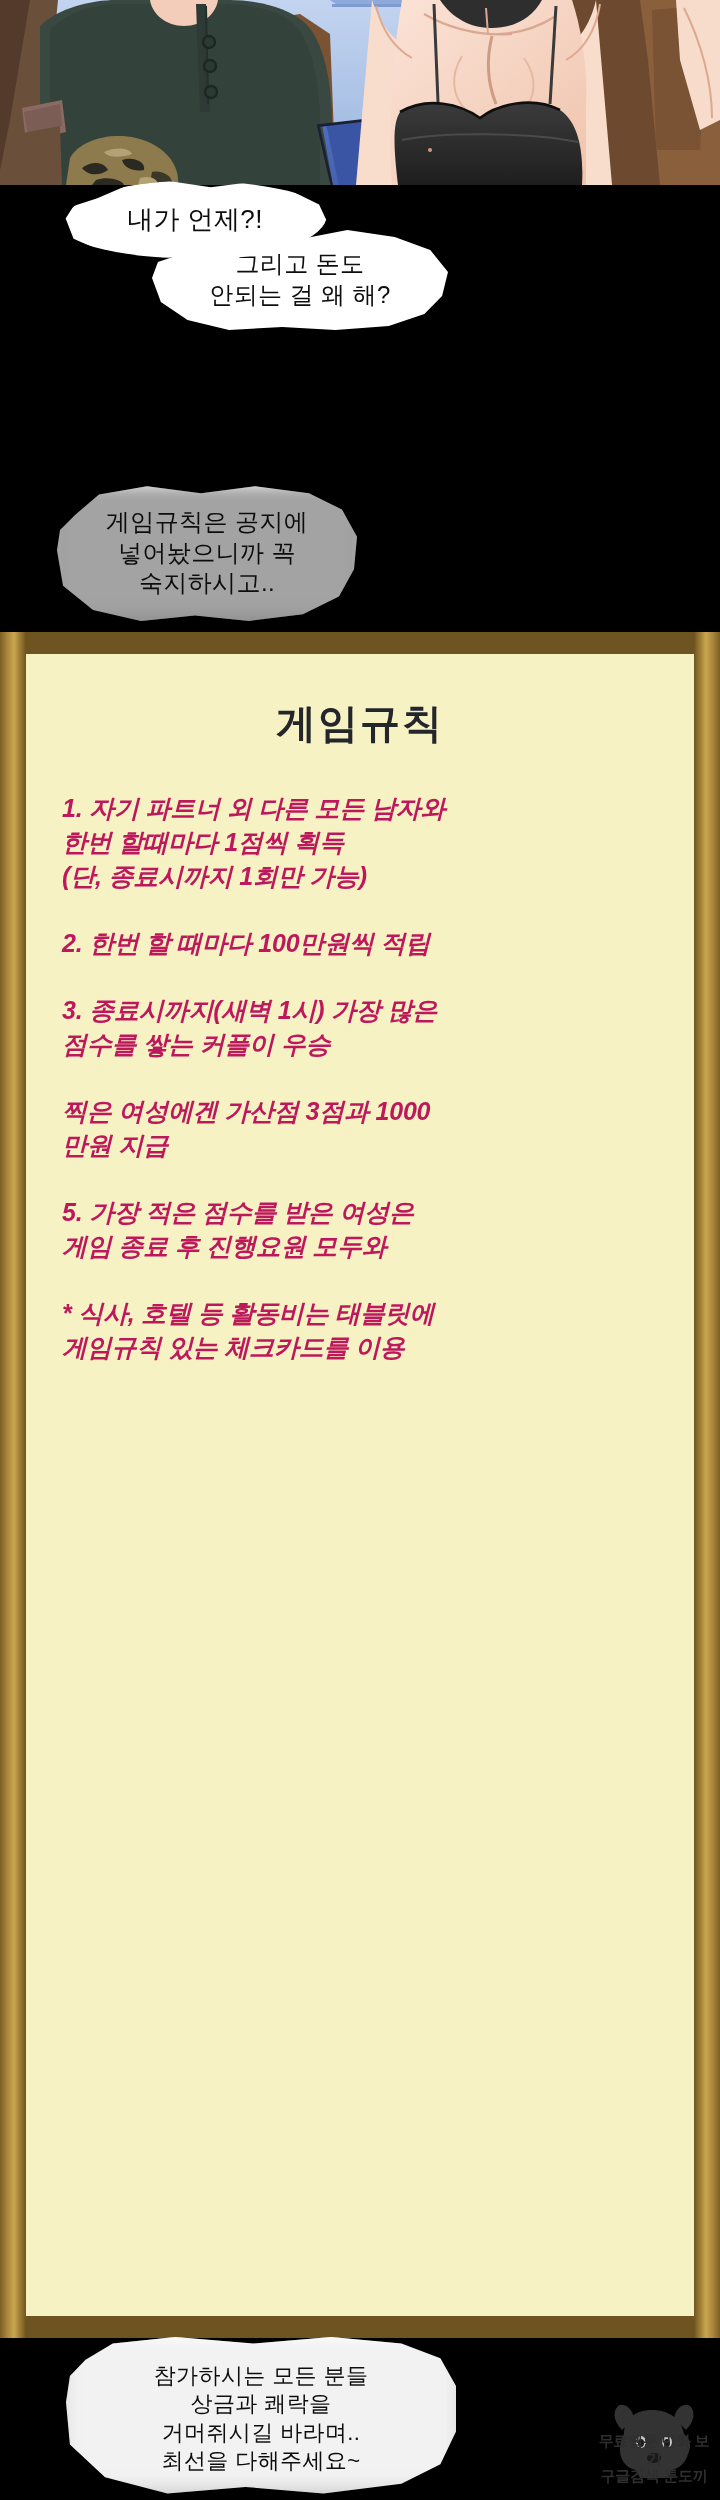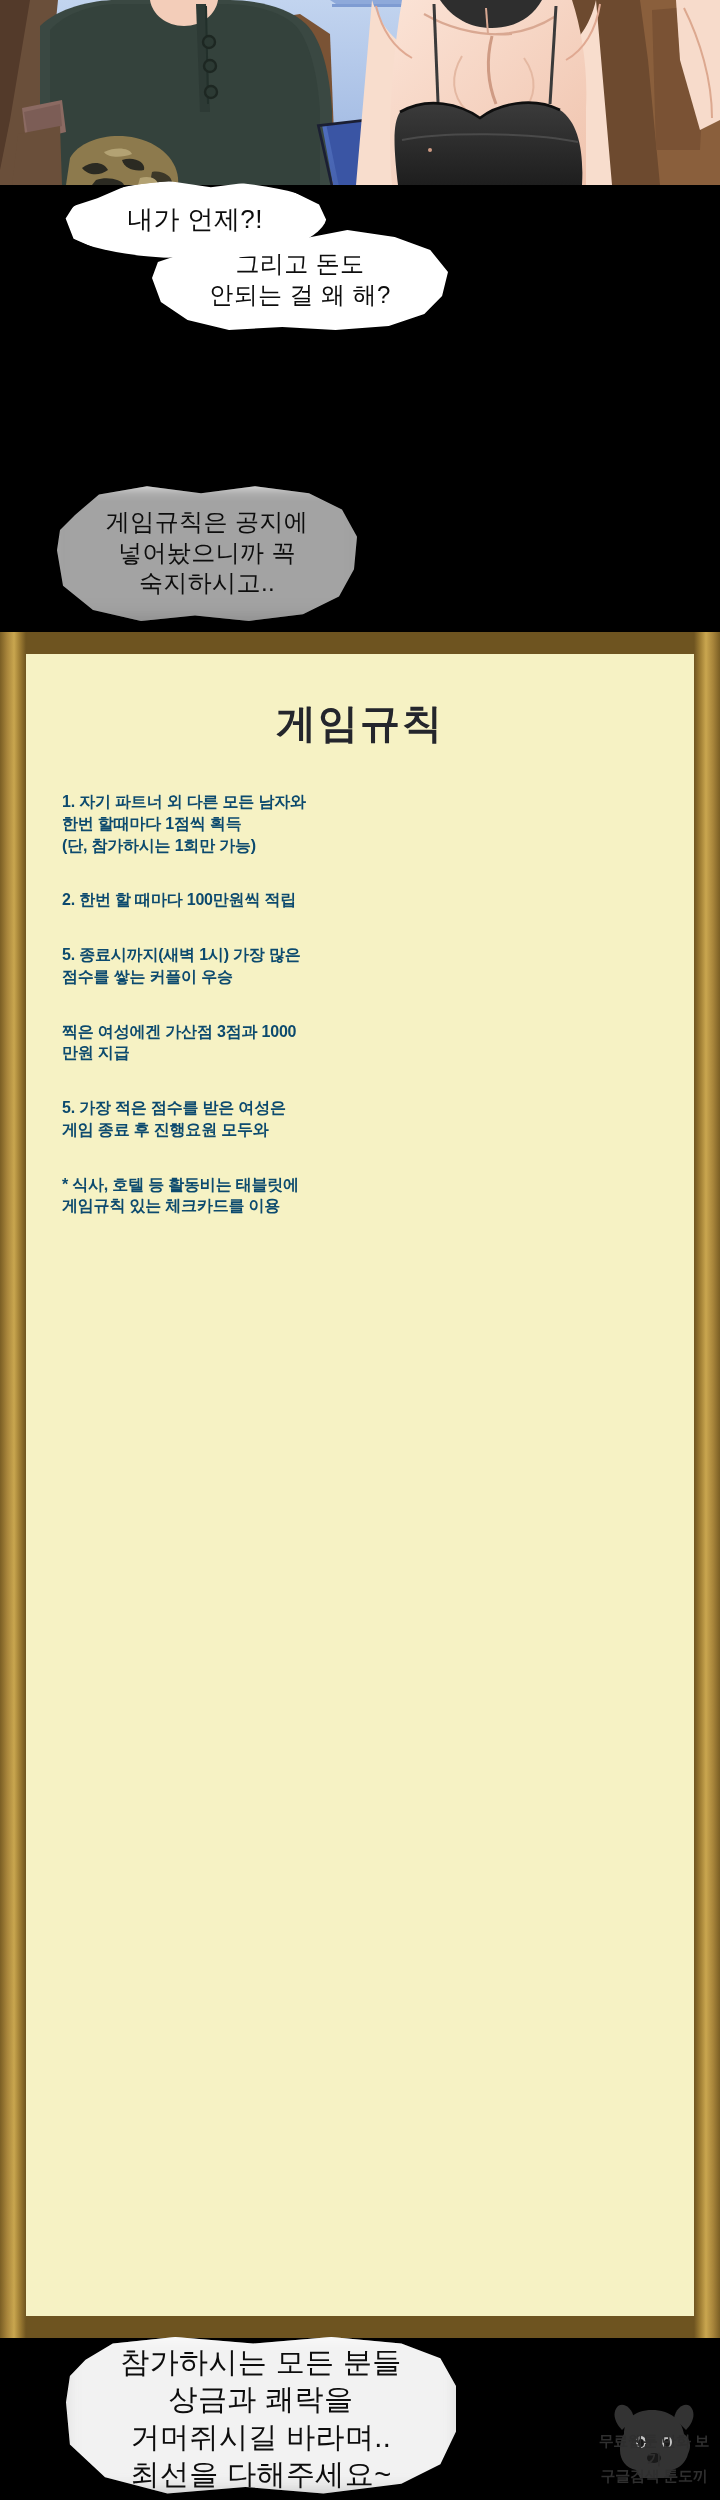--- a/index.html
+++ b/index.html
@@ -79,21 +79,21 @@
       6% 22%, 14% 7%, 30% 1%, 48% 6%, 66% 1%, 84% 6%,
       95% 18%, 100% 38%, 99% 62%, 94% 82%, 82% 95%,
       64% 100%, 46% 96%, 28% 100%, 12% 92%, 2% 74%, 0% 48%, 1% 33%
     );
   }
 
   
   #bubble-4 {
     left: 66px; top: 2337px;
     width: 390px; height: 163px;
-    font-size: 29px;
+    font-size: 22px;
     background: #f2f2f2;
     box-shadow: inset 0 -14px 20px -8px rgba(120,120,120,0.5),
                 inset 0 12px 16px -10px rgba(255,255,255,0.95);
     clip-path: polygon(
       5% 14%, 12% 4%, 28% 0%, 48% 4%, 68% 0%, 86% 4%,
       96% 13%, 100% 30%, 100% 58%, 96% 78%, 86% 90%,
       66% 96%, 46% 92%, 26% 96%, 10% 86%, 1% 66%, 0% 40%, 1% 24%
     );
   }
 
@@ -119,26 +119,27 @@
     font-size: 40px;
     font-weight: 700;
     color: #24262c;
     letter-spacing: 2px;
   }
   .rules-list {
     margin: 40px 0 0 36px;
     width: 600px;
   }
   .rule {
-    font-size: 16px;
+    font-size: 25px;
     font-weight: 700;
-    color: #0c4a6e;
+    color: #be185d;
     line-height: 1.36;
     margin-bottom: 33px;
     letter-spacing: -0.2px;
+    font-style: italic;
   }
   .rule span { display: block; }
 
   
   #watermark {
     position: absolute;
     right: 6px; bottom: 4px;
     width: 120px; height: 96px;
     opacity: 0.82;
     pointer-events: none;
@@ -291,29 +292,29 @@
   </div>
 
   <div id="rules-board">
     <div id="rules-inner">
       <div id="rules-title">게임규칙</div>
       <div class="rules-list">
 
         <div class="rule">
           <span>1. 자기 파트너 외 다른 모든 남자와</span>
           <span>한번 할때마다 1점씩 획득</span>
-          <span>(단, 참가하시는 1회만 가능)</span>
+          <span>(단, 종료시까지 1회만 가능)</span>
         </div>
 
         <div class="rule">
           <span>2. 한번 할 때마다 100만원씩 적립</span>
         </div>
 
         <div class="rule">
-          <span>5. 종료시까지(새벽 1시) 가장 많은</span>
+          <span>3. 종료시까지(새벽 1시) 가장 많은</span>
           <span>점수를 쌓는 커플이 우승</span>
         </div>
 
         <div class="rule">
           <span>찍은 여성에겐 가산점 3점과 1000</span>
           <span>만원 지급</span>
         </div>
 
         <div class="rule">
           <span>5. 가장 적은 점수를 받은 여성은</span>

